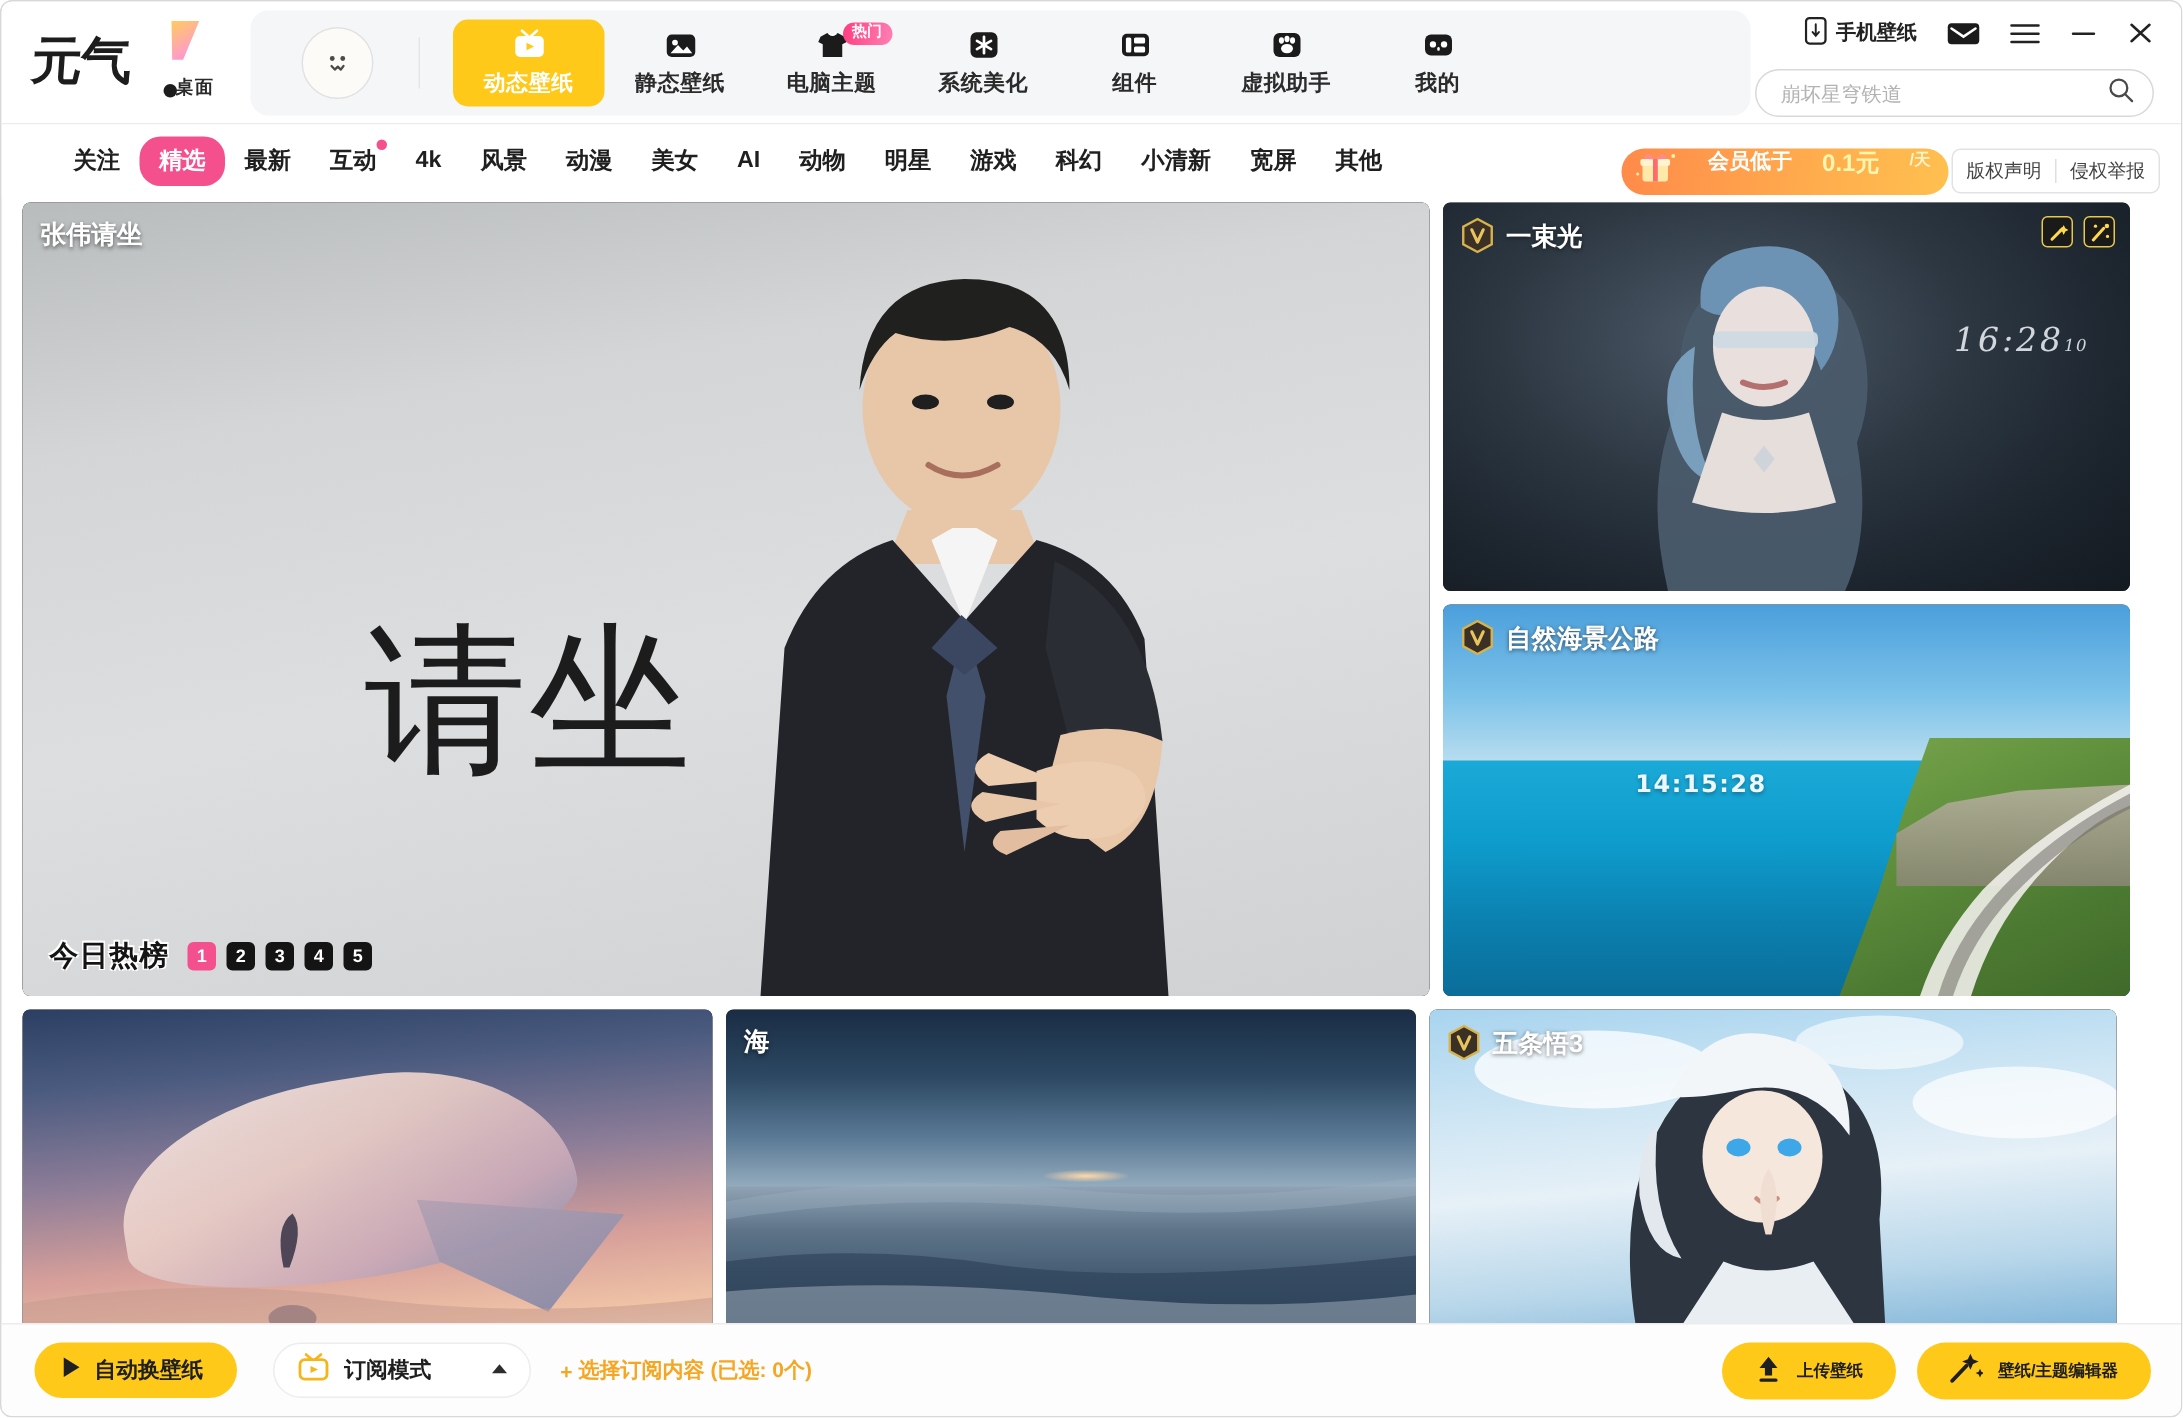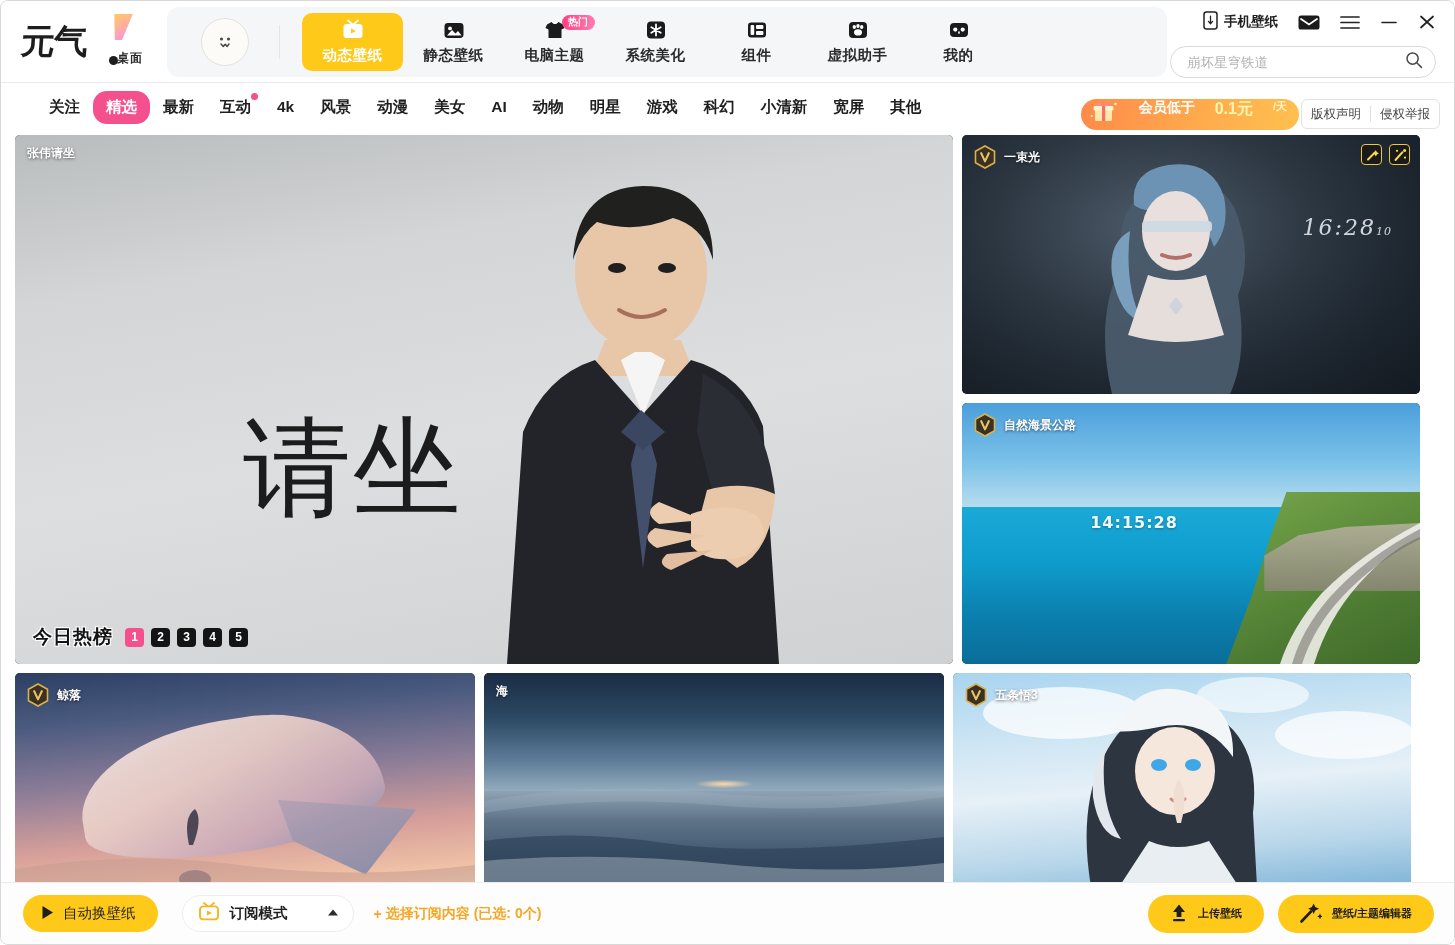--- a/index.html
+++ b/index.html
@@ -172,21 +172,21 @@
   .col-right { display: grid; grid-template-rows: 259px 261px; gap: 9px; }
   .row-bottom {
     grid-column: 1 / span 2;
     display: grid; grid-template-columns: 460px 460px 458px; gap: 9px;
     height: 214px;
   }
   .card-title {
     position: absolute; left: 0; top: 0; right: 0;
     display: flex; align-items: center; gap: 8px;
     padding: 10px 12px; z-index: 4;
-    color: #ffffff; font-size: 12px; font-weight: 700;
+    color: #ffffff; font-size: 17px; font-weight: 700;
     text-shadow: 0 1px 3px rgba(0,0,0,.55);
   }
   .vip-badge {
     width: 22px; height: 24px; flex: none;
     display:flex; align-items:center; justify-content:center;
   }
   .card-actions {
     position: absolute; right: 10px; top: 9px; z-index: 5;
     display: flex; gap: 7px;
   }
@@ -296,21 +296,21 @@
   .footer {
     position: absolute; left: 0; bottom: 0;
     width: 100%; height: 62px;
     background: #fdfdfd; border-top: 1px solid #ececec;
     display: flex; align-items: center; padding: 0 14px;
   }
   .btn-auto {
     display: flex; align-items: center; gap: 9px;
     background: #ffc91a; border-radius: 19px;
     height: 37px; padding: 0 22px 0 18px; cursor: pointer;
-    font-size: 14.5px; font-weight: 400; color: #1f1f1f;
+    font-size: 14.5px; font-weight: 700; color: #1f1f1f;
     margin-left: 8px;
   }
   .sub-mode {
     display: flex; align-items: center; gap: 9px;
     border: 1px solid #ededed; border-radius: 19px;
     height: 37px; padding: 0 14px 0 14px; margin-left: 24px;
     cursor: pointer; background: #fff;
     font-size: 14.5px; font-weight: 700; color: #1f1f1f;
     min-width: 172px;
   }
@@ -637,29 +637,20 @@
 
         <div class="card">
           <div class="b1-bg"></div>
           <div class="b1-whale"></div>
           <div class="b1-fin"></div>
           <svg viewBox="0 0 460 214" style="position:absolute;inset:0;width:100%;height:100%">
             <ellipse cx="180" cy="206" rx="16" ry="9" fill="#5e5368" opacity=".8"></ellipse>
             <path d="M178 172 q10 -26 2 -36 q-12 8 -6 36 z" fill="#4e4657"></path>
             <path d="M0 196 Q120 176 240 194 Q350 206 460 192 L460 214 L0 214 Z" fill="#c79a90" opacity=".55"></path>
           </svg>
-          <div class="card-title">
-            <span class="vip-badge">
-              <svg width="22" height="24" viewBox="0 0 22 24">
-                <path d="M11 1 L20.5 6.2 V17.8 L11 23 L1.5 17.8 V6.2 Z" fill="#3a3026" stroke="#d9b24c" stroke-width="1.6"></path>
-                <path d="M7.2 8.2 L11 16.4 L14.8 8.2" stroke="#e8c45e" stroke-width="2.1" fill="none" stroke-linecap="round" stroke-linejoin="round"></path>
-              </svg>
-            </span>
-            <span>鲸落</span>
-          </div>
         </div>
 
         <div class="card">
           <div class="b2-sky"></div>
           <div class="b2-sea"></div>
           <div class="b2-sun"></div>
           <svg viewBox="0 0 460 214" style="position:absolute;inset:0;width:100%;height:100%">
             <path d="M0 128 Q110 108 230 120 Q340 130 460 112 L460 124 Q340 142 230 132 Q110 122 0 140 Z" fill="#9fb3c4" opacity=".35"></path>
             <path d="M0 168 Q90 156 180 170 Q280 184 460 164 L460 214 L0 214 Z" fill="#2c4055" opacity=".6"></path>
             <path d="M0 188 Q120 178 250 192 Q360 202 460 190 L460 214 L0 214 Z" fill="#d7e2ea" opacity=".35"></path>

